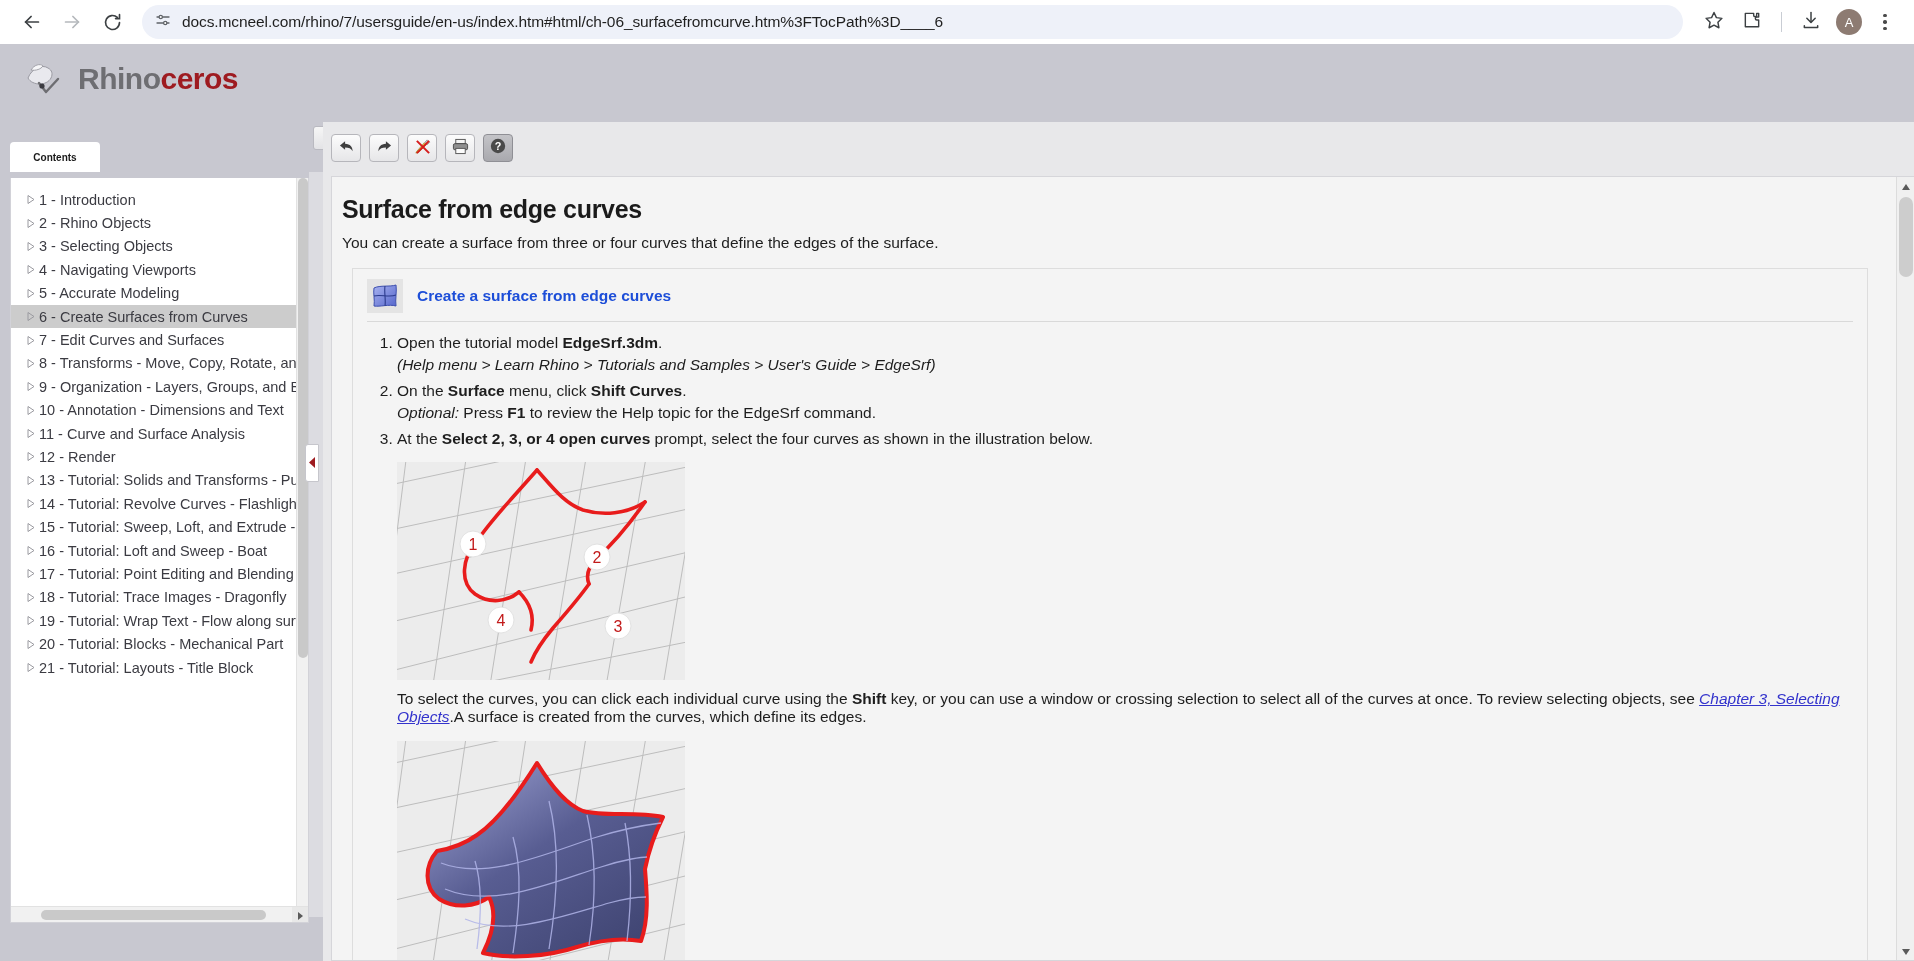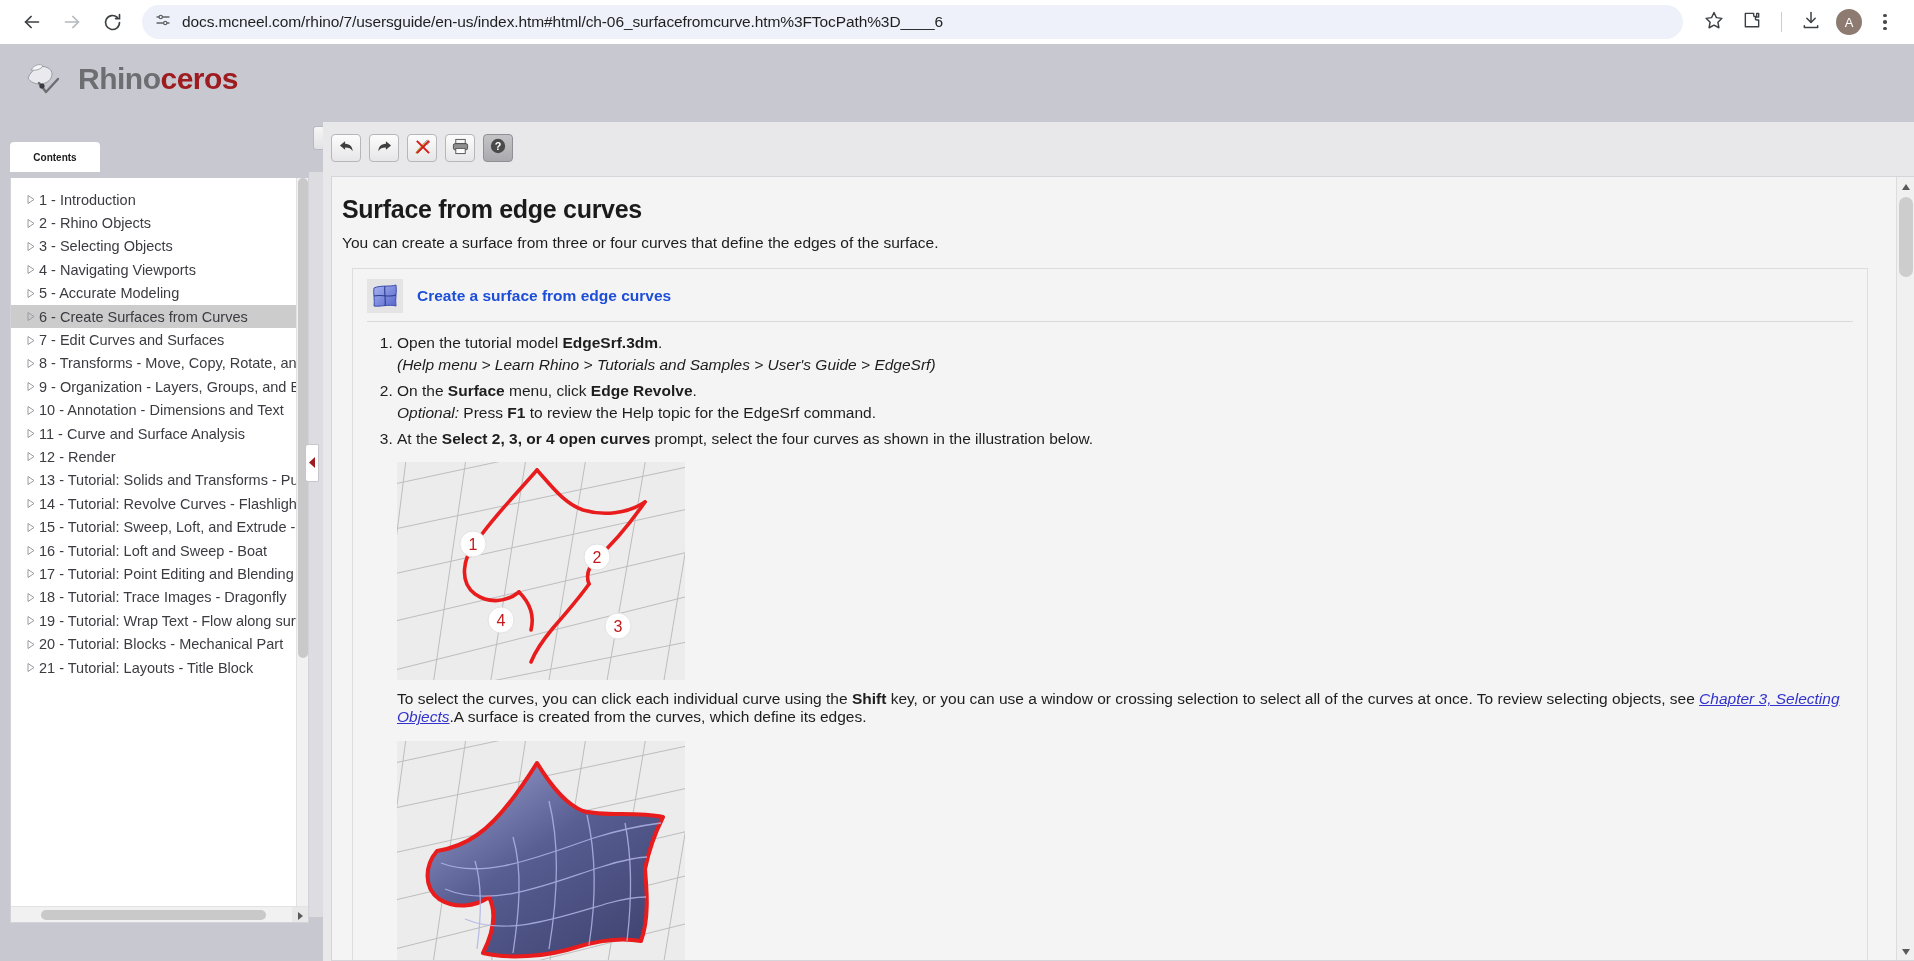--- a/index.html
+++ b/index.html
@@ -749,21 +749,21 @@
             </div>
             <div id="proc-title">Create a surface from edge curves</div>
           </div>
 
           <ol id="steps">
             <li>
               <span>Open the tutorial model </span><b>EdgeSrf.3dm</b><span>.</span>
               <div class="sub-note">(Help menu &gt; Learn Rhino &gt; Tutorials and Samples &gt; User's Guide &gt; EdgeSrf)</div>
             </li>
             <li>
-              <span>On the </span><b>Surface</b><span> menu, click </span><b>Edge Revolve</b><span>.</span>
+              <span>On the </span><b>Surface</b><span> menu, click </span><b>Shift Curves</b><span>.</span>
               <div class="sub-note"><span>Optional:</span><span class="nonitalic"> Press </span><b class="nonitalic">F1</b><span class="nonitalic"> to review the Help topic for the EdgeSrf command.</span></div>
             </li>
             <li>
               <span>At the </span><b>Select 2, 3, or 4 open curves</b><span> prompt, select the four curves as shown in the illustration below.</span>
 
               <div class="figure">
                 <svg width="288" height="218" viewBox="0 0 288 218">
                   <rect width="288" height="218" fill="#ececec"></rect>
                   <g stroke="#bdbdbd" stroke-width="1" fill="none">
                     <path d="M-40 30 L240 -30"></path>

